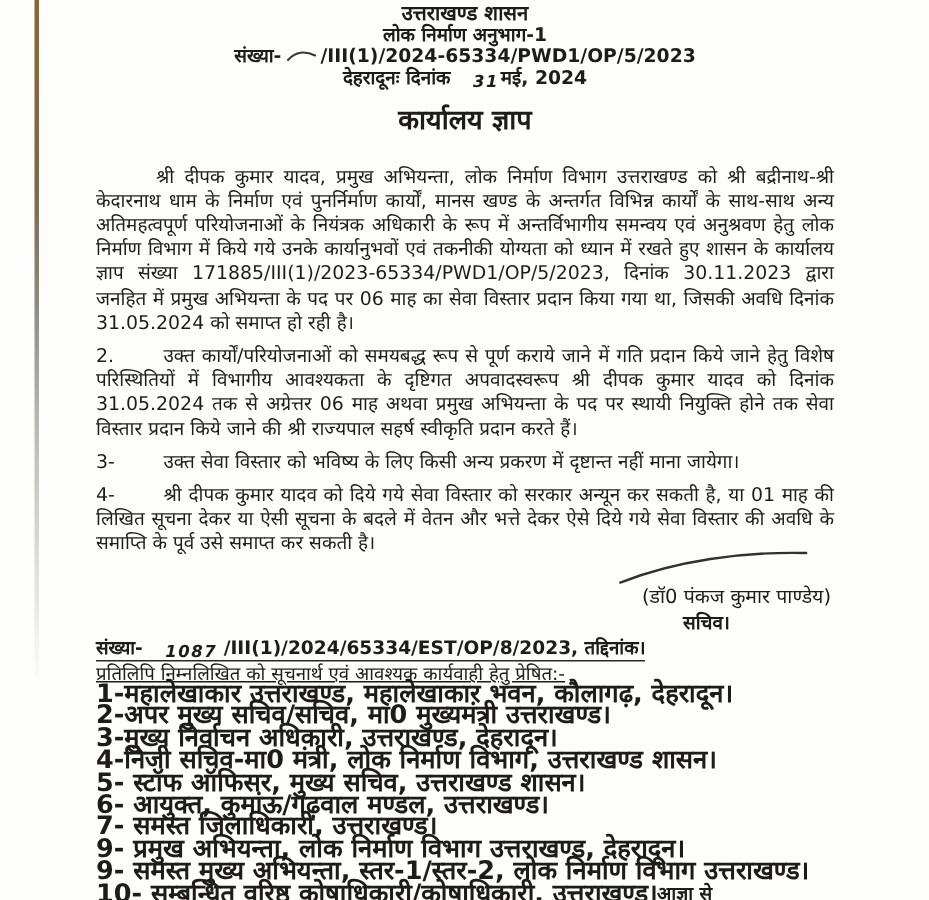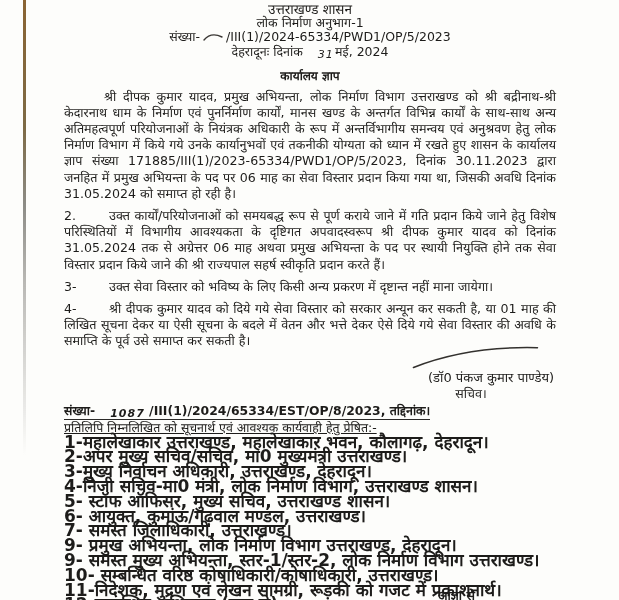--- a/index.html
+++ b/index.html
@@ -15,42 +15,42 @@
     color:var(--ink);
   }
   .page{position:relative;width:619px;height:600px;background:var(--paper);}
   .fold-line{
     position:absolute;left:23px;top:0;width:3px;height:455px;
     background:linear-gradient(to bottom,
       var(--fold) 0%, #7d6a45 28%, #8d8c86 45%, #b9b8b4 62%, rgba(230,228,222,0) 100%);
     filter:blur(.4px);
   }
   .content{position:absolute;left:64px;top:2px;width:492px;}
-  .hdr{ text-align:center;font-weight:normal;line-height:14px;font-size:12.5px; }
+  .hdr{ text-align:center;font-weight:bold;line-height:14px;font-size:12.5px; }
   .hdr-dept{font-size:13.5px;}
   .hdr-ref .squiggle-icon{display:inline-block;vertical-align:middle;margin:0 3px;}
   .hw{font-size:11px;position:relative;top:2px;letter-spacing:1px;font-style:italic;padding-left:15px;}
   .memo-title{
-    text-align:center;font-weight:bold;font-size:12px;
-    margin-top:7px;margin-bottom:5px;
+    text-align:center;font-weight:bold;font-size:18px;
+    margin-top:7px;margin-bottom:19px;
   }
   .para{
     position:relative;text-align:justify;
     font-size:12.6px;line-height:16.2px;
     text-indent:45px;margin-top:6px;
   }
   .para.first{text-indent:40px;margin-top:3px;}
   .pnum{position:absolute;left:0;top:0;text-indent:0;}
   .sig{
     float:right;width:auto;text-align:center;
     margin-top:-4px;padding-right:2px;
   }
   .sig .flourish{display:block;margin-left:10px;transform:rotate(-4deg);}
   .sig-name{font-weight:normal;font-size:13px;line-height:16px;white-space:nowrap;margin-left:40px;}
-  .sig-desg{font-weight:normal;font-size:12.5px;line-height:15px;text-align:center;}
+  .sig-desg{font-weight:bold;font-size:12.5px;line-height:15px;text-align:center;}
   .copy{clear:both;padding-top:2px;}
   .copy-ref{font-size:12.4px;font-weight:bold;line-height:15px;}
   .copy-ref .u{border-bottom:1.2px solid #2a2927;padding-bottom:1px;}
   .copy-ref .hw{font-weight:bold;}
   .copy-intro{font-size:12.4px;line-height:15px;margin-top:1px;text-decoration:underline;}
   .copy-list{list-style:none;}
   .copy-list li{font-size:17px;line-height:14.8px;white-space:nowrap;font-weight:bold;}
   .footer-note{
     position:absolute;left:438px;top:587px;
     font-weight:bold;font-size:12.5px;

